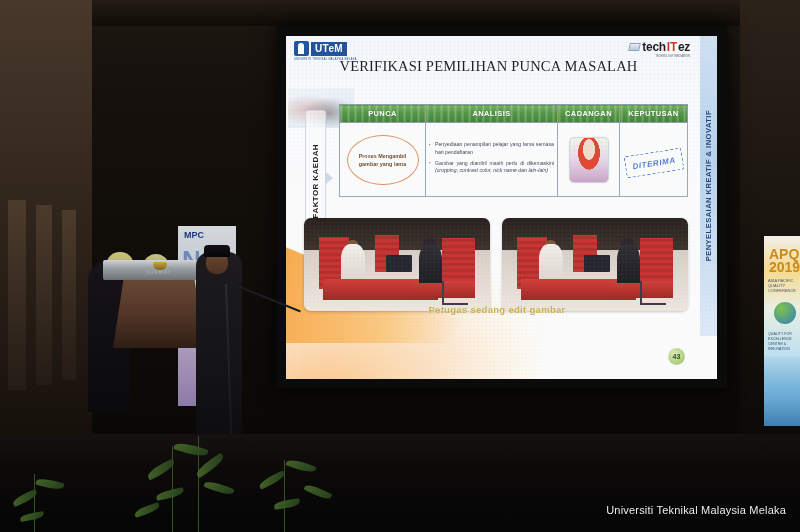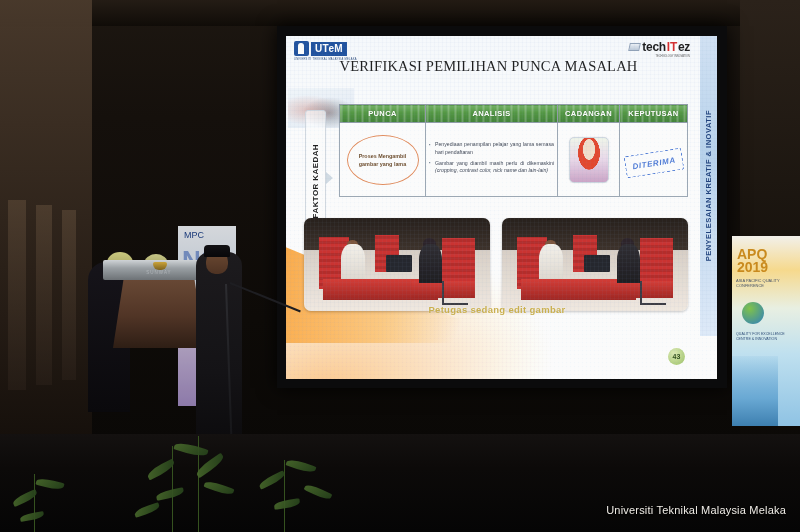--- a/index.html
+++ b/index.html
@@ -293,24 +293,24 @@
   }
   .mic-base{
     position:absolute;left:206px;bottom:78px;width:50px;height:8px;
     background:radial-gradient(ellipse at 50% 40%,#2a2a2e,#0d0d10);border-radius:3px;
   }
   .banner-mpc{
     position:absolute; left:178px; top:226px; width:58px; height:180px;
     background:linear-gradient(180deg,#e9edf2 0%,#cfd9e6 35%,#b9a9cd 70%,#9b86bb 100%);
     opacity:.9;
   }
-  .banner-mpc .b1{position:absolute;left:6px;top:4px;font-size:9px;font-weight:normal;color:#1c3f86;}
+  .banner-mpc .b1{position:absolute;left:6px;top:4px;font-size:9px;font-weight:bold;color:#1c3f86;}
   .banner-mpc .b2{position:absolute;left:4px;top:22px;font-size:26px;font-weight:bold;color:#2f5bb7;opacity:.55;line-height:24px;}
   .banner-right{
-    position:absolute; right:0; top:236px; width:68px; height:190px;
+    position:absolute; right:0; top:236px; width:36px; height:190px;
     background:linear-gradient(180deg,#f2f0ea 0%,#f6d98d 18%,#e8efe2 38%,#bfe0ef 62%,#8fc3e4 100%);
   }
   .br-t1{position:absolute;left:5px;top:12px;font-size:14px;font-weight:bold;color:#c98a1e;line-height:13px;}
   .br-t2{position:absolute;left:4px;top:42px;font-size:4px;color:#4a5568;line-height:5px;}
   .br-globe{position:absolute;left:10px;top:66px;width:22px;height:22px;border-radius:50%;
     background:radial-gradient(circle at 35% 30%,#7fc24a,#2f7fbe);}
   .br-t3{position:absolute;left:4px;top:96px;font-size:3.6px;color:#2f4f7a;line-height:5px;}
   .br-city{position:absolute;left:0;bottom:0;width:46px;height:70px;
     background:linear-gradient(180deg,rgba(143,195,228,.2),#6aa9d4 60%,#3d7fb0 100%);}
 

